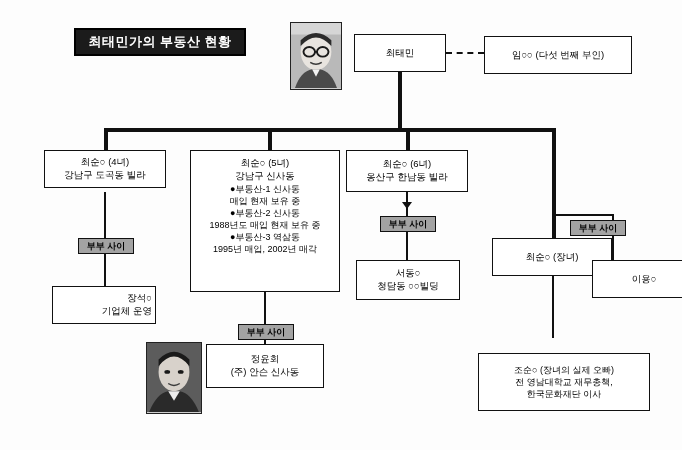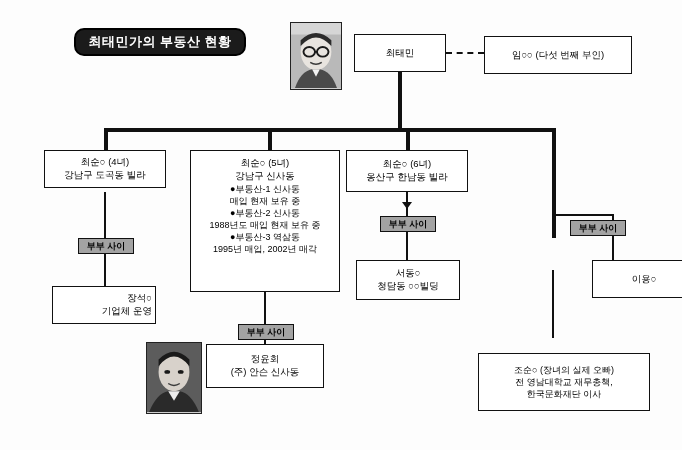--- a/index.html
+++ b/index.html
@@ -97,21 +97,21 @@
     border-top: 7px solid #111;
     z-index: 2;
   }
   .bullet-ln { font-size: 9px; white-space: nowrap; }
 </style>
 </head>
 <body>
 
 <div id="canvas">
 
-  <div class="title-box" style="left:74px; top:28px; width:172px; height:28px;border-radius:10px;">최태민가의 부동산 현황</div>
+  <div class="title-box" style="left:74px; top:28px; width:172px; height:28px;">최태민가의 부동산 현황</div>
 
   <div class="photo" style="left:290px; top:22px; width:52px; height:68px;">
     <svg class="face" viewBox="0 0 52 68" preserveAspectRatio="none">
       <rect x="0" y="0" width="52" height="68" fill="#b9b9b9"></rect>
       <rect x="0" y="0" width="52" height="12" fill="#d6d6d6"></rect>
       <ellipse cx="26" cy="30" rx="16" ry="19" fill="#e8e4df"></ellipse>
       <path d="M10 24 Q26 6 42 24 L42 18 Q26 3 10 18 Z" fill="#2b2b2b"></path>
       <ellipse cx="19" cy="30" rx="6" ry="5" fill="none" stroke="#1a1a1a" stroke-width="2"></ellipse>
       <ellipse cx="33" cy="30" rx="6" ry="5" fill="none" stroke="#1a1a1a" stroke-width="2"></ellipse>
       <line x1="25" y1="30" x2="27" y2="30" stroke="#1a1a1a" stroke-width="2"></line>
@@ -154,20 +154,23 @@
     <span class="bullet-ln">1988년도 매입 현재 보유 중</span>
     <span class="bullet-ln">●부동산-3 역삼동</span>
     <span class="bullet-ln">1995년 매입, 2002년 매각</span>
   </div>
 
   <div class="box" style="left:346px; top:150px; width:122px; height:42px;">
     <span class="ln">최순○ (6녀)</span>
     <span class="ln">옹산구 한남동 빌라</span>
   </div>
 
+  <div class="box" style="left:492px; top:238px; width:120px; height:32px;">
+    <span class="ln">최순○ (장녀)</span>
+  </div>
 
   <div class="line thin-v" style="left:104px; top:192px; height:94px;"></div>
   <div class="tag" style="left:78px; top:238px; width:56px; height:16px;">부부 사이</div>
   <div class="box" style="left:52px; top:286px; width:104px; height:38px;align-items:flex-end;">
     <span class="ln">장석○</span>
     <span class="ln">기업체 운영</span>
   </div>
 
   <div class="line thin-v" style="left:264px; top:292px; height:52px;"></div>
   <div class="tag" style="left:238px; top:324px; width:56px; height:16px;">부부 사이</div>

